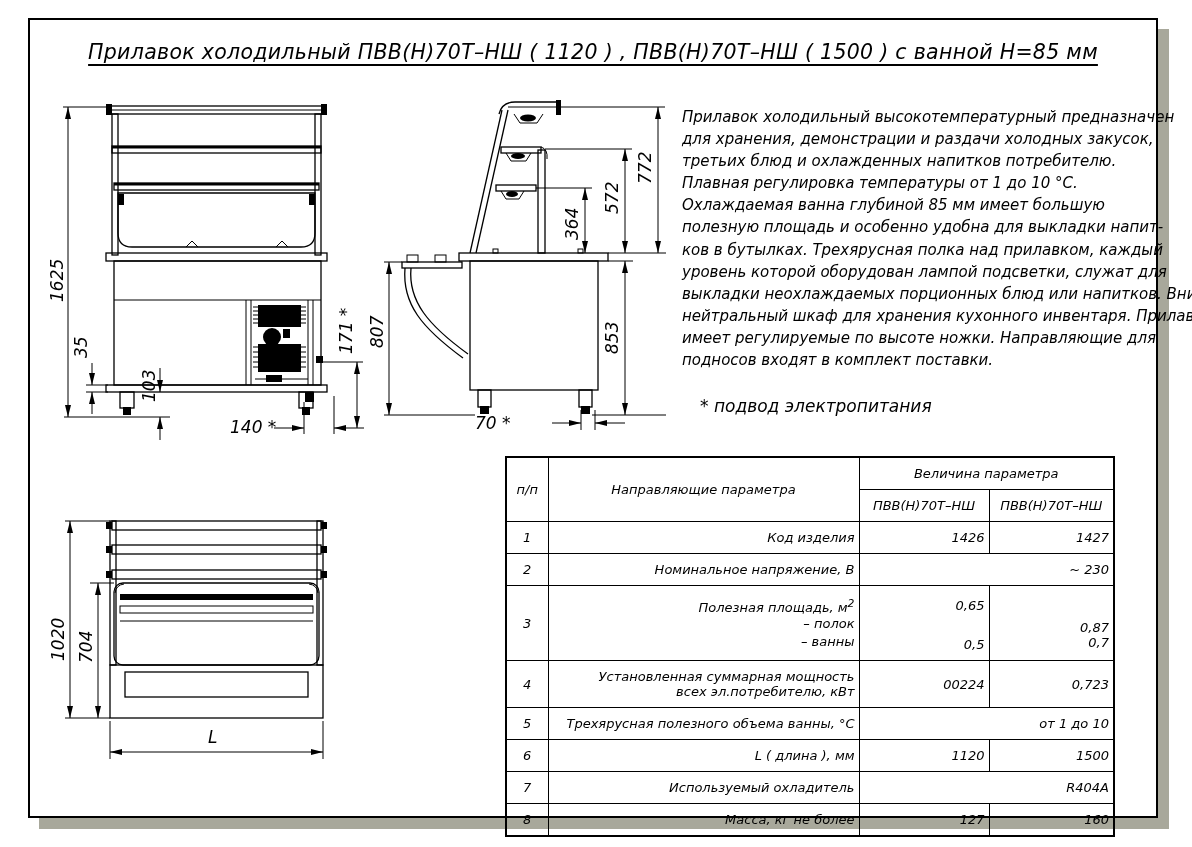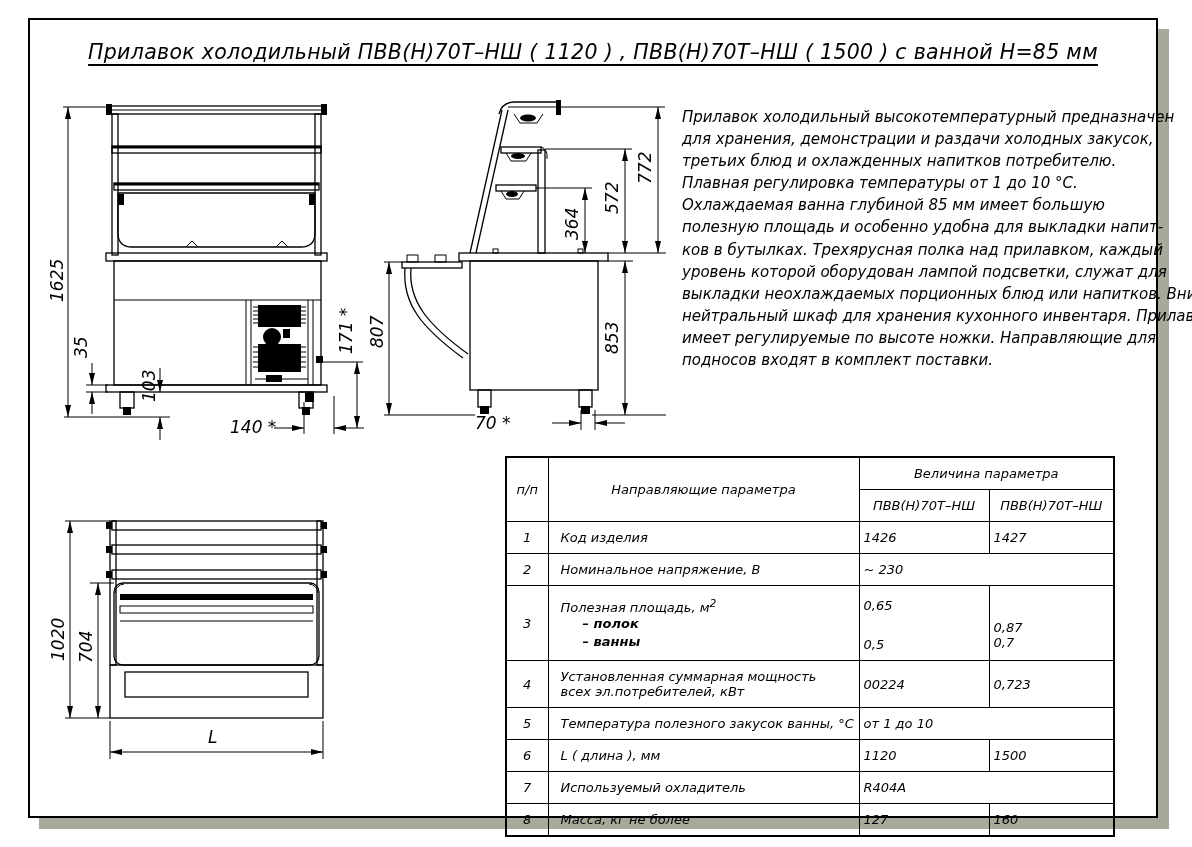--- a/index.html
+++ b/index.html
@@ -19,24 +19,24 @@
   svg .ln{stroke:#000;stroke-width:1.3;fill:none;}
   svg .thin{stroke:#000;stroke-width:1;fill:none;}
   svg .blk{fill:#000;stroke:none;}
   svg text{font-family:"DejaVu Sans",sans-serif;font-style:italic;font-size:17px;fill:#000;}
   
   .spec{position:absolute;left:505px;top:456px;border-collapse:collapse;table-layout:fixed;
         font-style:italic;}
   .spec td{border:1.5px solid #000;padding:8px 4px;font-size:13px;vertical-align:middle;}
   .spec{border:2.5px solid #000;}
   .c{text-align:center;}
-  .nm{text-align:left;padding-left:12px !important;}
-  .num{font-size:16px;text-align:left;}
+  .nm{text-align:right;padding-left:12px !important;}
+  .num{font-size:16px;text-align:right;}
   .small{font-size:14px;}
-  .r3sub{padding-left:22px;font-weight:bold;}
+  .r3sub{padding-left:22px;}
 </style>
 </head>
 <body>
 
 <div class="sheet">
   <div class="frame"></div>
 
   <div class="title">Прилавок холодильный ПВВ(Н)70Т–НШ  ( 1120 ) , ПВВ(Н)70Т–НШ  ( 1500 )  с ванной Н=85 мм</div>
 
   <svg style="left:50px;top:90px;" width="330" height="352" viewBox="0 0 330 352">
@@ -231,20 +231,21 @@
     <div>Охлаждаемая ванна глубиной 85 мм имеет большую</div>
     <div>полезную площадь и особенно удобна для выкладки напит-</div>
     <div>ков в бутылках. Трехярусная полка над прилавком, каждый</div>
     <div>уровень которой оборудован лампой подсветки, служат для</div>
     <div>выкладки неохлаждаемых порционных блюд или напитков. Внизу</div>
     <div>нейтральный шкаф для хранения кухонного инвентаря. Прилавок</div>
     <div>имеет регулируемые по высоте ножки. Направляющие для</div>
     <div>подносов входят в комплект поставки.</div>
   </div>
 
+  <div class="note">*  подвод электропитания</div>
 
   <table class="spec">
     <colgroup>
       <col style="width:42px">
         <col style="width:311px">
         <col style="width:130px">
         <col style="width:125px">
     </colgroup>
     <tbody>
         <tr style="height:17px">
@@ -280,28 +281,28 @@
       </td>
       <td class="num">
         <div style="margin-top:24px">0,87</div>
         <div style="">0,7</div>
       </td>
     </tr>
     <tr style="height:46px">
       <td class="c">4</td>
       <td class="nm">
         <div>Установленная суммарная мощность</div>
-        <div>всех эл.потребителей, кВт</div>
+        <div>всех эл.потребителю, кВт</div>
       </td>
       <td class="num">00224</td>
       <td class="num">0,723</td>
     </tr>
     <tr style="height:32px">
       <td class="c">5</td>
-      <td class="nm small">Температура полезного закусок ванны, °С</td>
+      <td class="nm small">Трехярусная полезного объема ванны, °С</td>
       <td class="num" colspan="2">от 1 до 10</td>
     </tr>
     <tr style="height:30px">
       <td class="c">6</td>
       <td class="nm">L ( длина ), мм</td>
       <td class="num">1120</td>
       <td class="num">1500</td>
     </tr>
     <tr style="height:30px">
       <td class="c">7</td>

